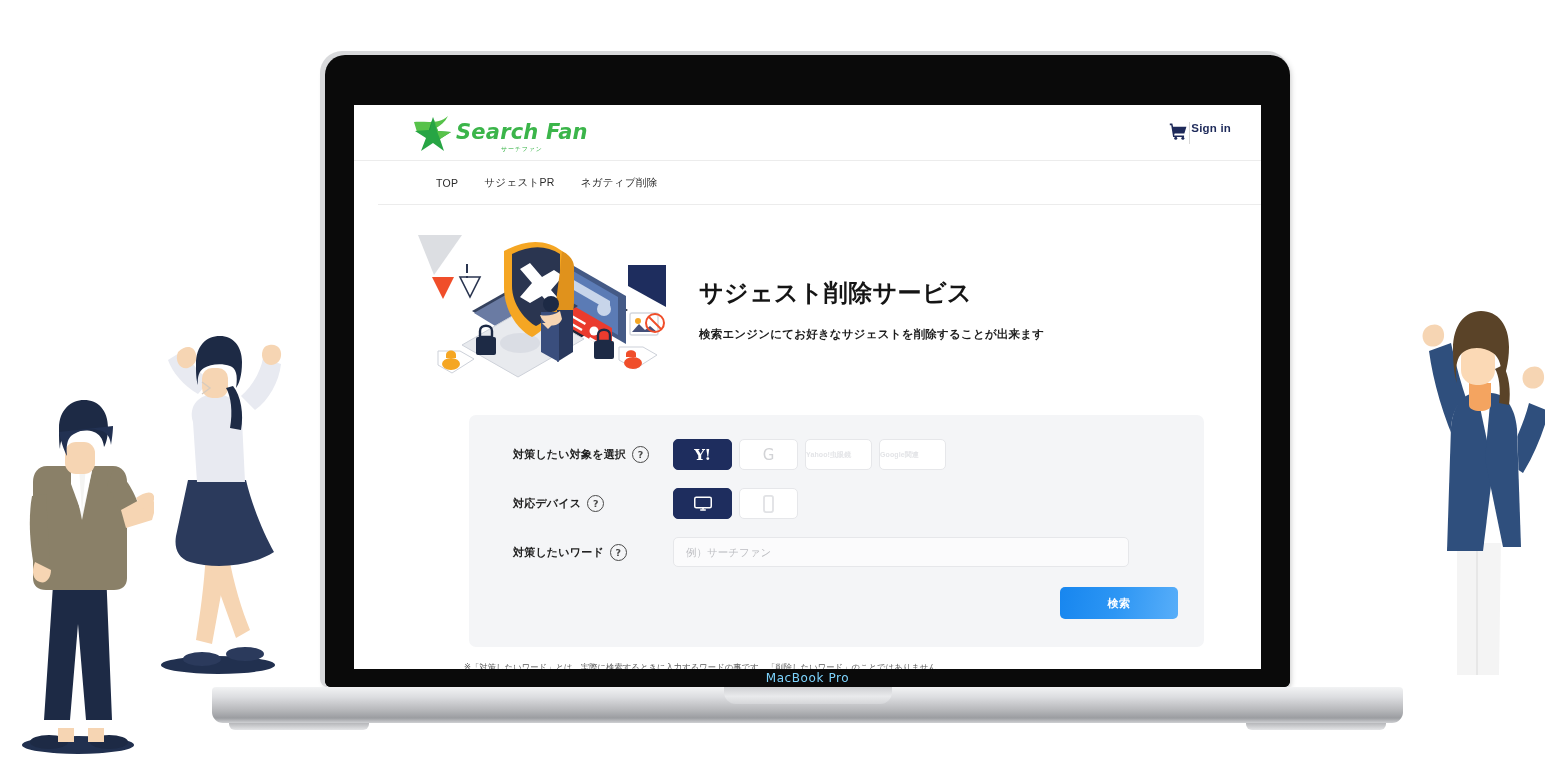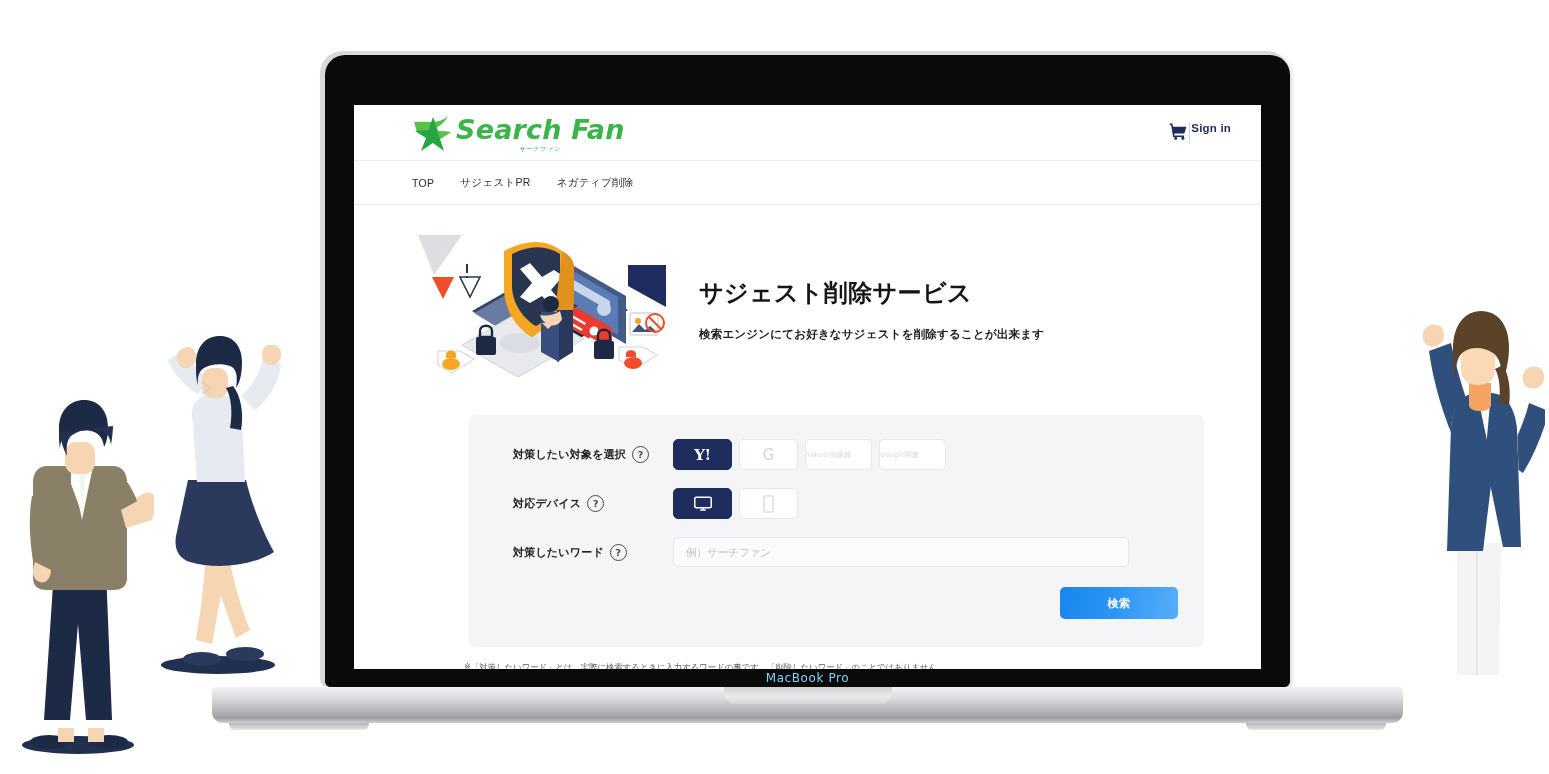--- a/index.html
+++ b/index.html
@@ -111,21 +111,21 @@
     align-items: center;
     justify-content: space-between;
     padding: 0 30px 0 58px;
     box-sizing: border-box;
     border-bottom: 1px solid #ececec;
   }
   .brand { display: flex; align-items: flex-end; gap: 4px; }
   .brand-mark { width: 40px; height: 38px; display: block; }
   .brand-text { display: flex; flex-direction: column; line-height: 1; }
   .brand-name {
-    font-size: 27px;
+    font-size: 21px;
     font-weight: bold;
     font-style: italic;
     color: #3bb54a;
     letter-spacing: .2px;
     font-family: "DejaVu Sans", sans-serif;
   }
   .brand-sub {
     font-size: 6px;
     color: #3bb54a;
     letter-spacing: .8px;
@@ -144,20 +144,21 @@
   }
 
   .navbar {
     height: 44px;
     display: flex;
     align-items: center;
     gap: 26px;
     padding: 0 58px;
     box-sizing: border-box;
     border-bottom: 1px solid #ececec;
+    margin-left: 24px;
   }
   .nav-item {
     font-size: 10.5px;
     color: #2b2b2b;
     letter-spacing: .3px;
     cursor: pointer;
     white-space: nowrap;
   }
 
   .hero {

